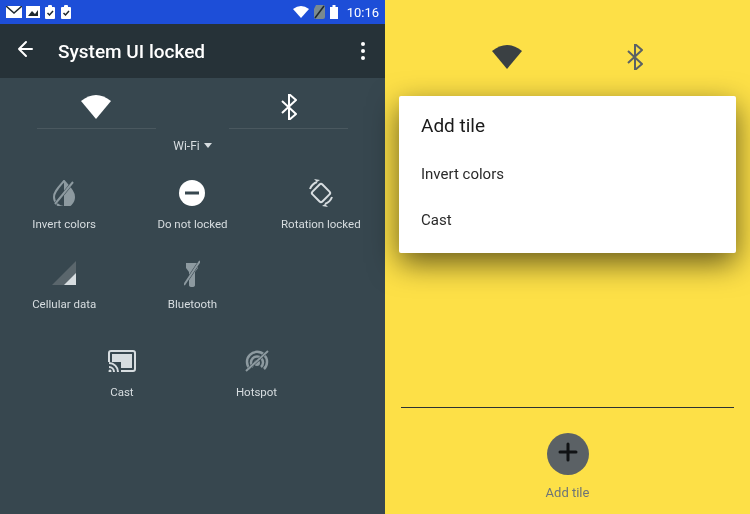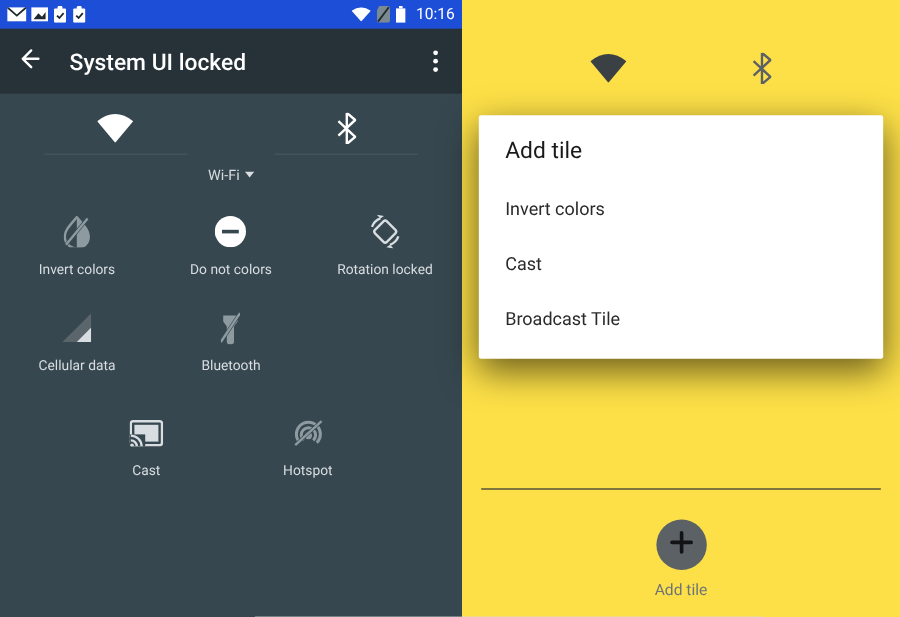--- a/index.html
+++ b/index.html
@@ -250,21 +250,21 @@
       </span>
       <span class="tile-label">Invert colors</span>
     </div>
     <div class="tile">
       <span class="tile-icon">
         <svg width="26" height="26" viewBox="0 0 26 26">
             <circle cx="13" cy="13" r="13" fill="#fff"></circle>
             <rect x="6" y="11.5" width="14" height="3" fill="#37474f"></rect>
           </svg>
       </span>
-      <span class="tile-label">Do not colors</span>
+      <span class="tile-label">Do not locked</span>
     </div>
     <div class="tile">
       <span class="tile-icon">
         <svg width="28" height="28" viewBox="0 0 28 28">
             <rect x="7" y="7" width="14" height="14" rx="2" fill="none" stroke="#d7dde0" stroke-width="2" transform="rotate(45 14 14)"></rect>
             <path d="M3 10 A12 12 0 0 1 10 3" stroke="#d7dde0" stroke-width="2" fill="none"></path>
             <path d="M25 18 A12 12 0 0 1 18 25" stroke="#d7dde0" stroke-width="2" fill="none"></path>
             <polygon points="10,3 7,0 13,1" fill="#d7dde0"></polygon>
             <polygon points="18,25 21,28 15,27" fill="#d7dde0"></polygon>
           </svg>
@@ -338,21 +338,20 @@
       <svg width="16" height="26" viewBox="0 0 16 26">
           <path d="M8 0 V26 M8 0 L15 6 L1 19 M8 26 L15 20 L1 7" stroke="#5b6165" stroke-width="2" fill="none" stroke-linejoin="round"></path>
         </svg>
     </span>
   </div>
 
   <div class="dialog">
     <div class="dialog-title">Add tile</div>
     <div class="dialog-item">Invert colors</div>
     <div class="dialog-item">Cast</div>
-    <div class="dialog-item">Broadcast Tile</div>
   </div>
 
   <div class="bottom-divider"></div>
 
   <div class="right-bottom">
     <div class="add-circle">
       <span>
         <svg width="20" height="20" viewBox="0 0 20 20">
             <path d="M10 2 V18 M2 10 H18" stroke="#111315" stroke-width="3" stroke-linecap="round"></path>
           </svg>

